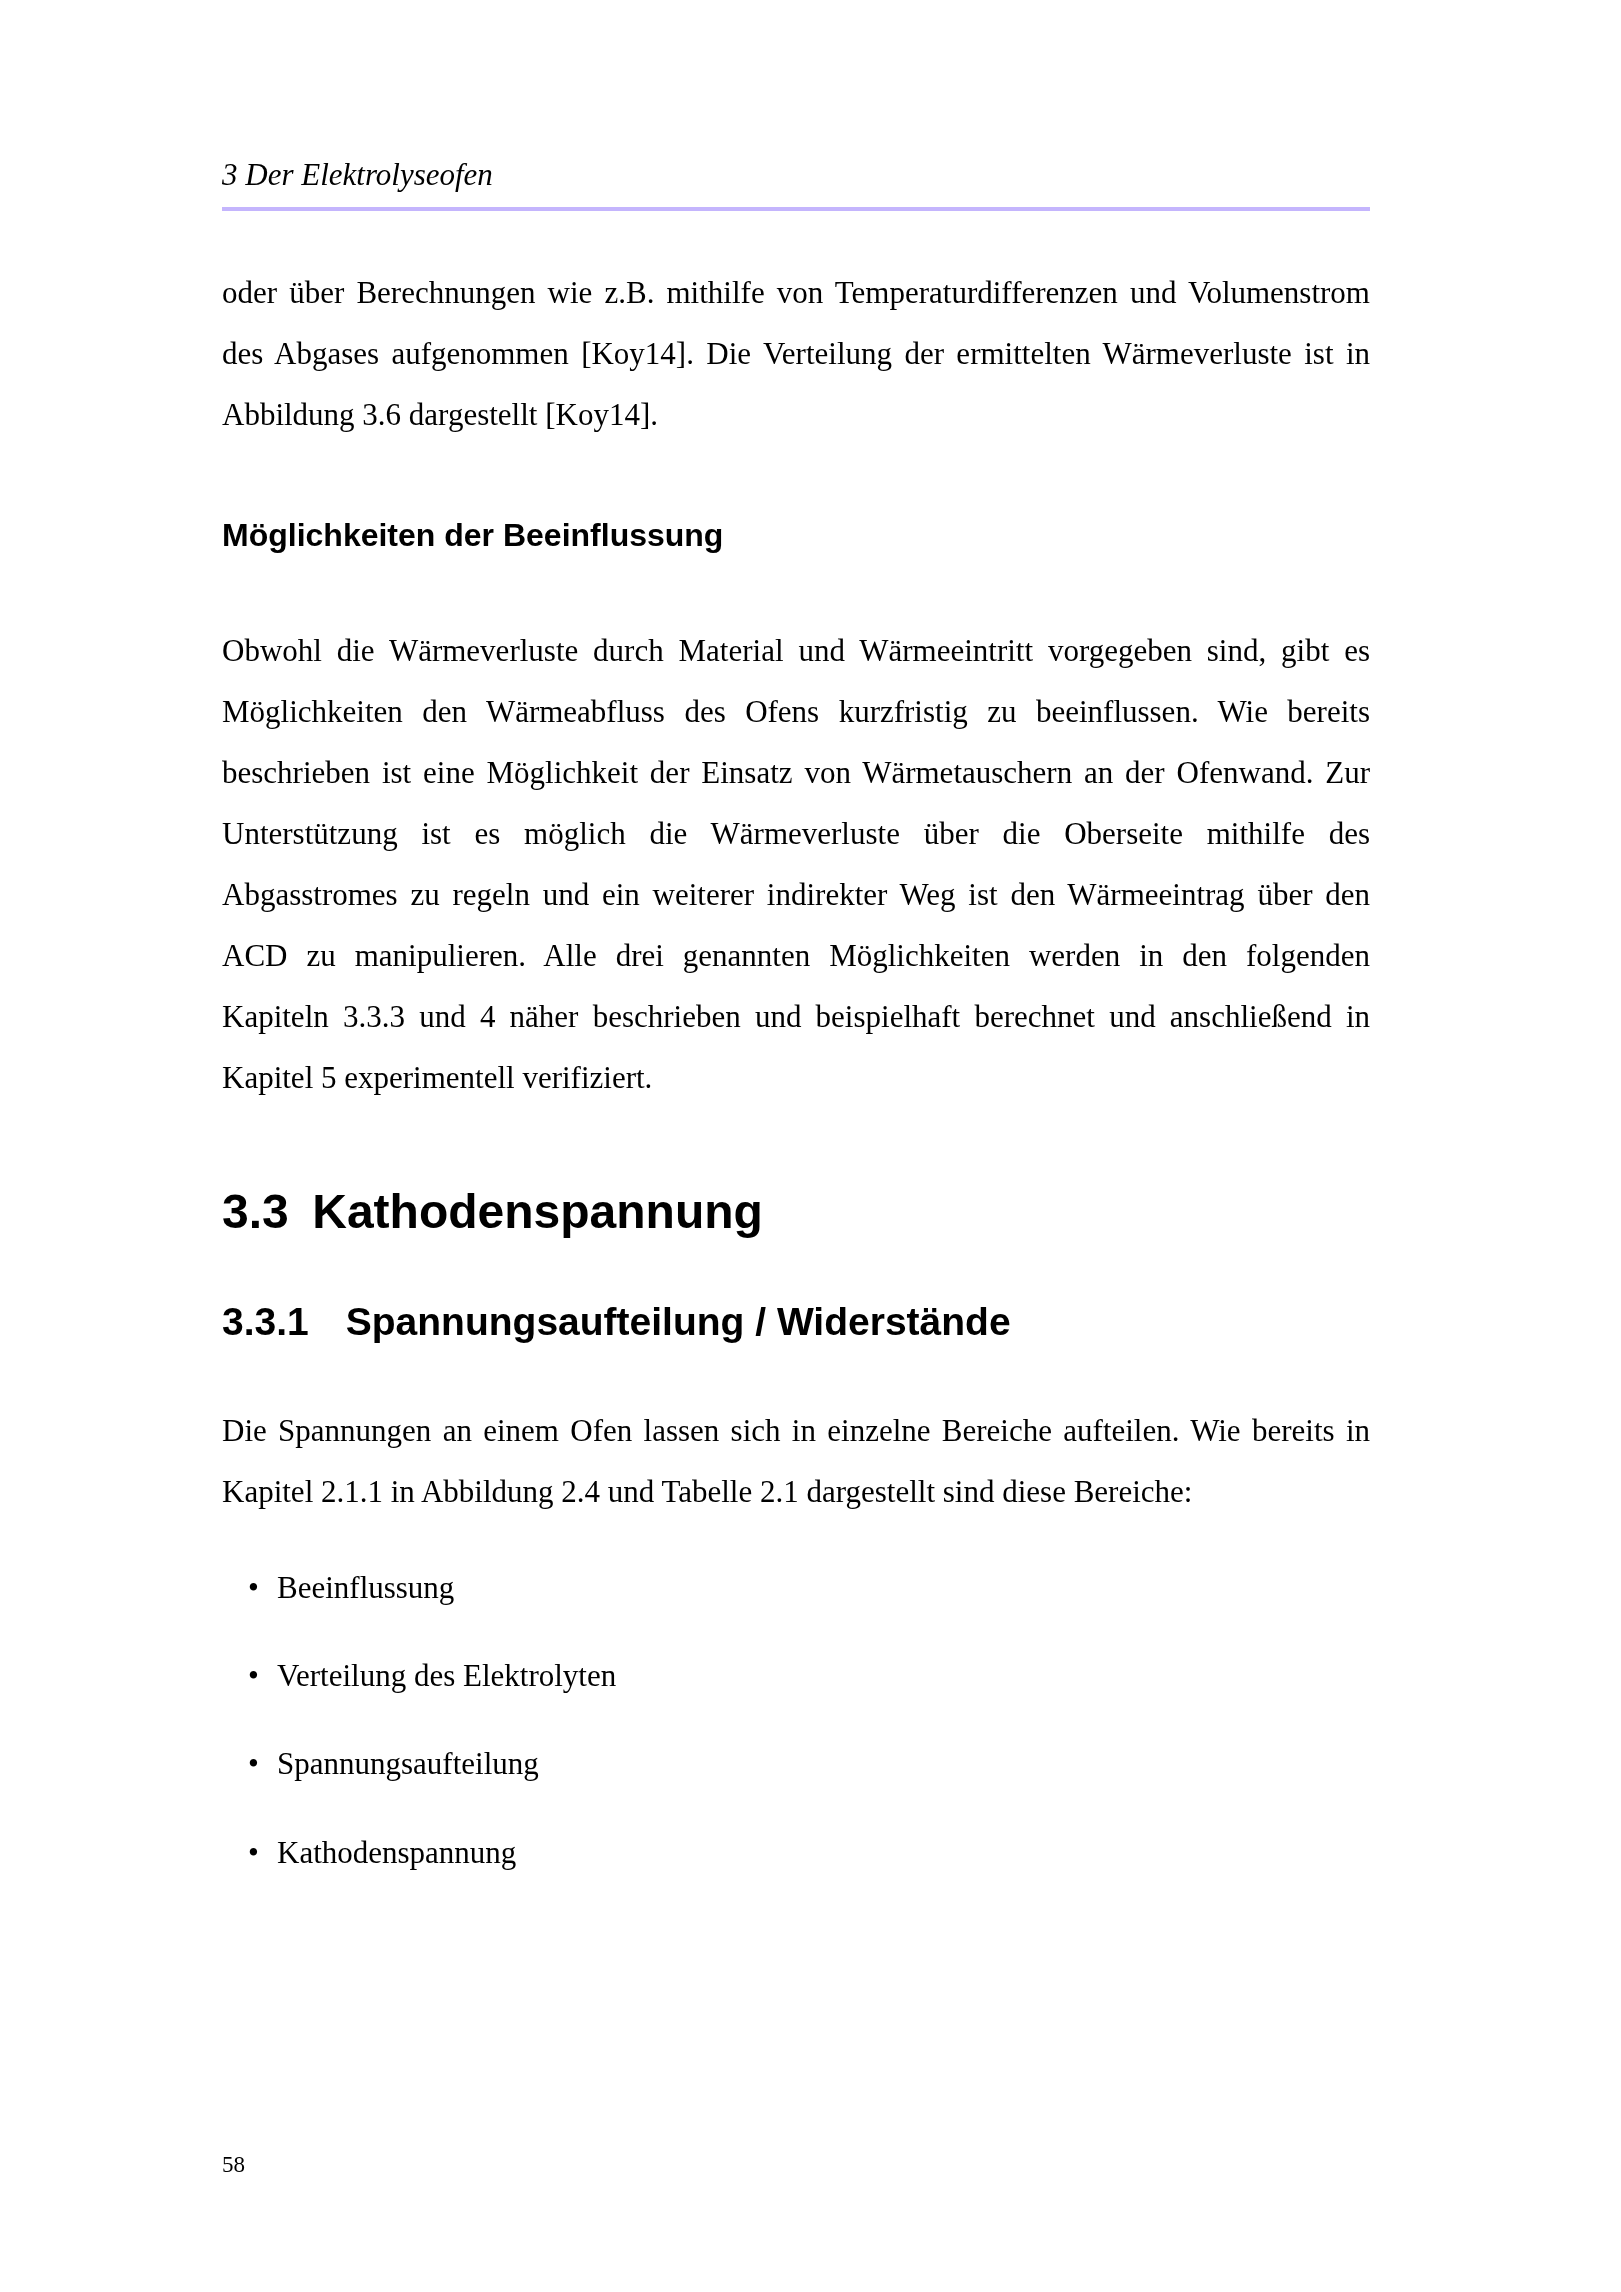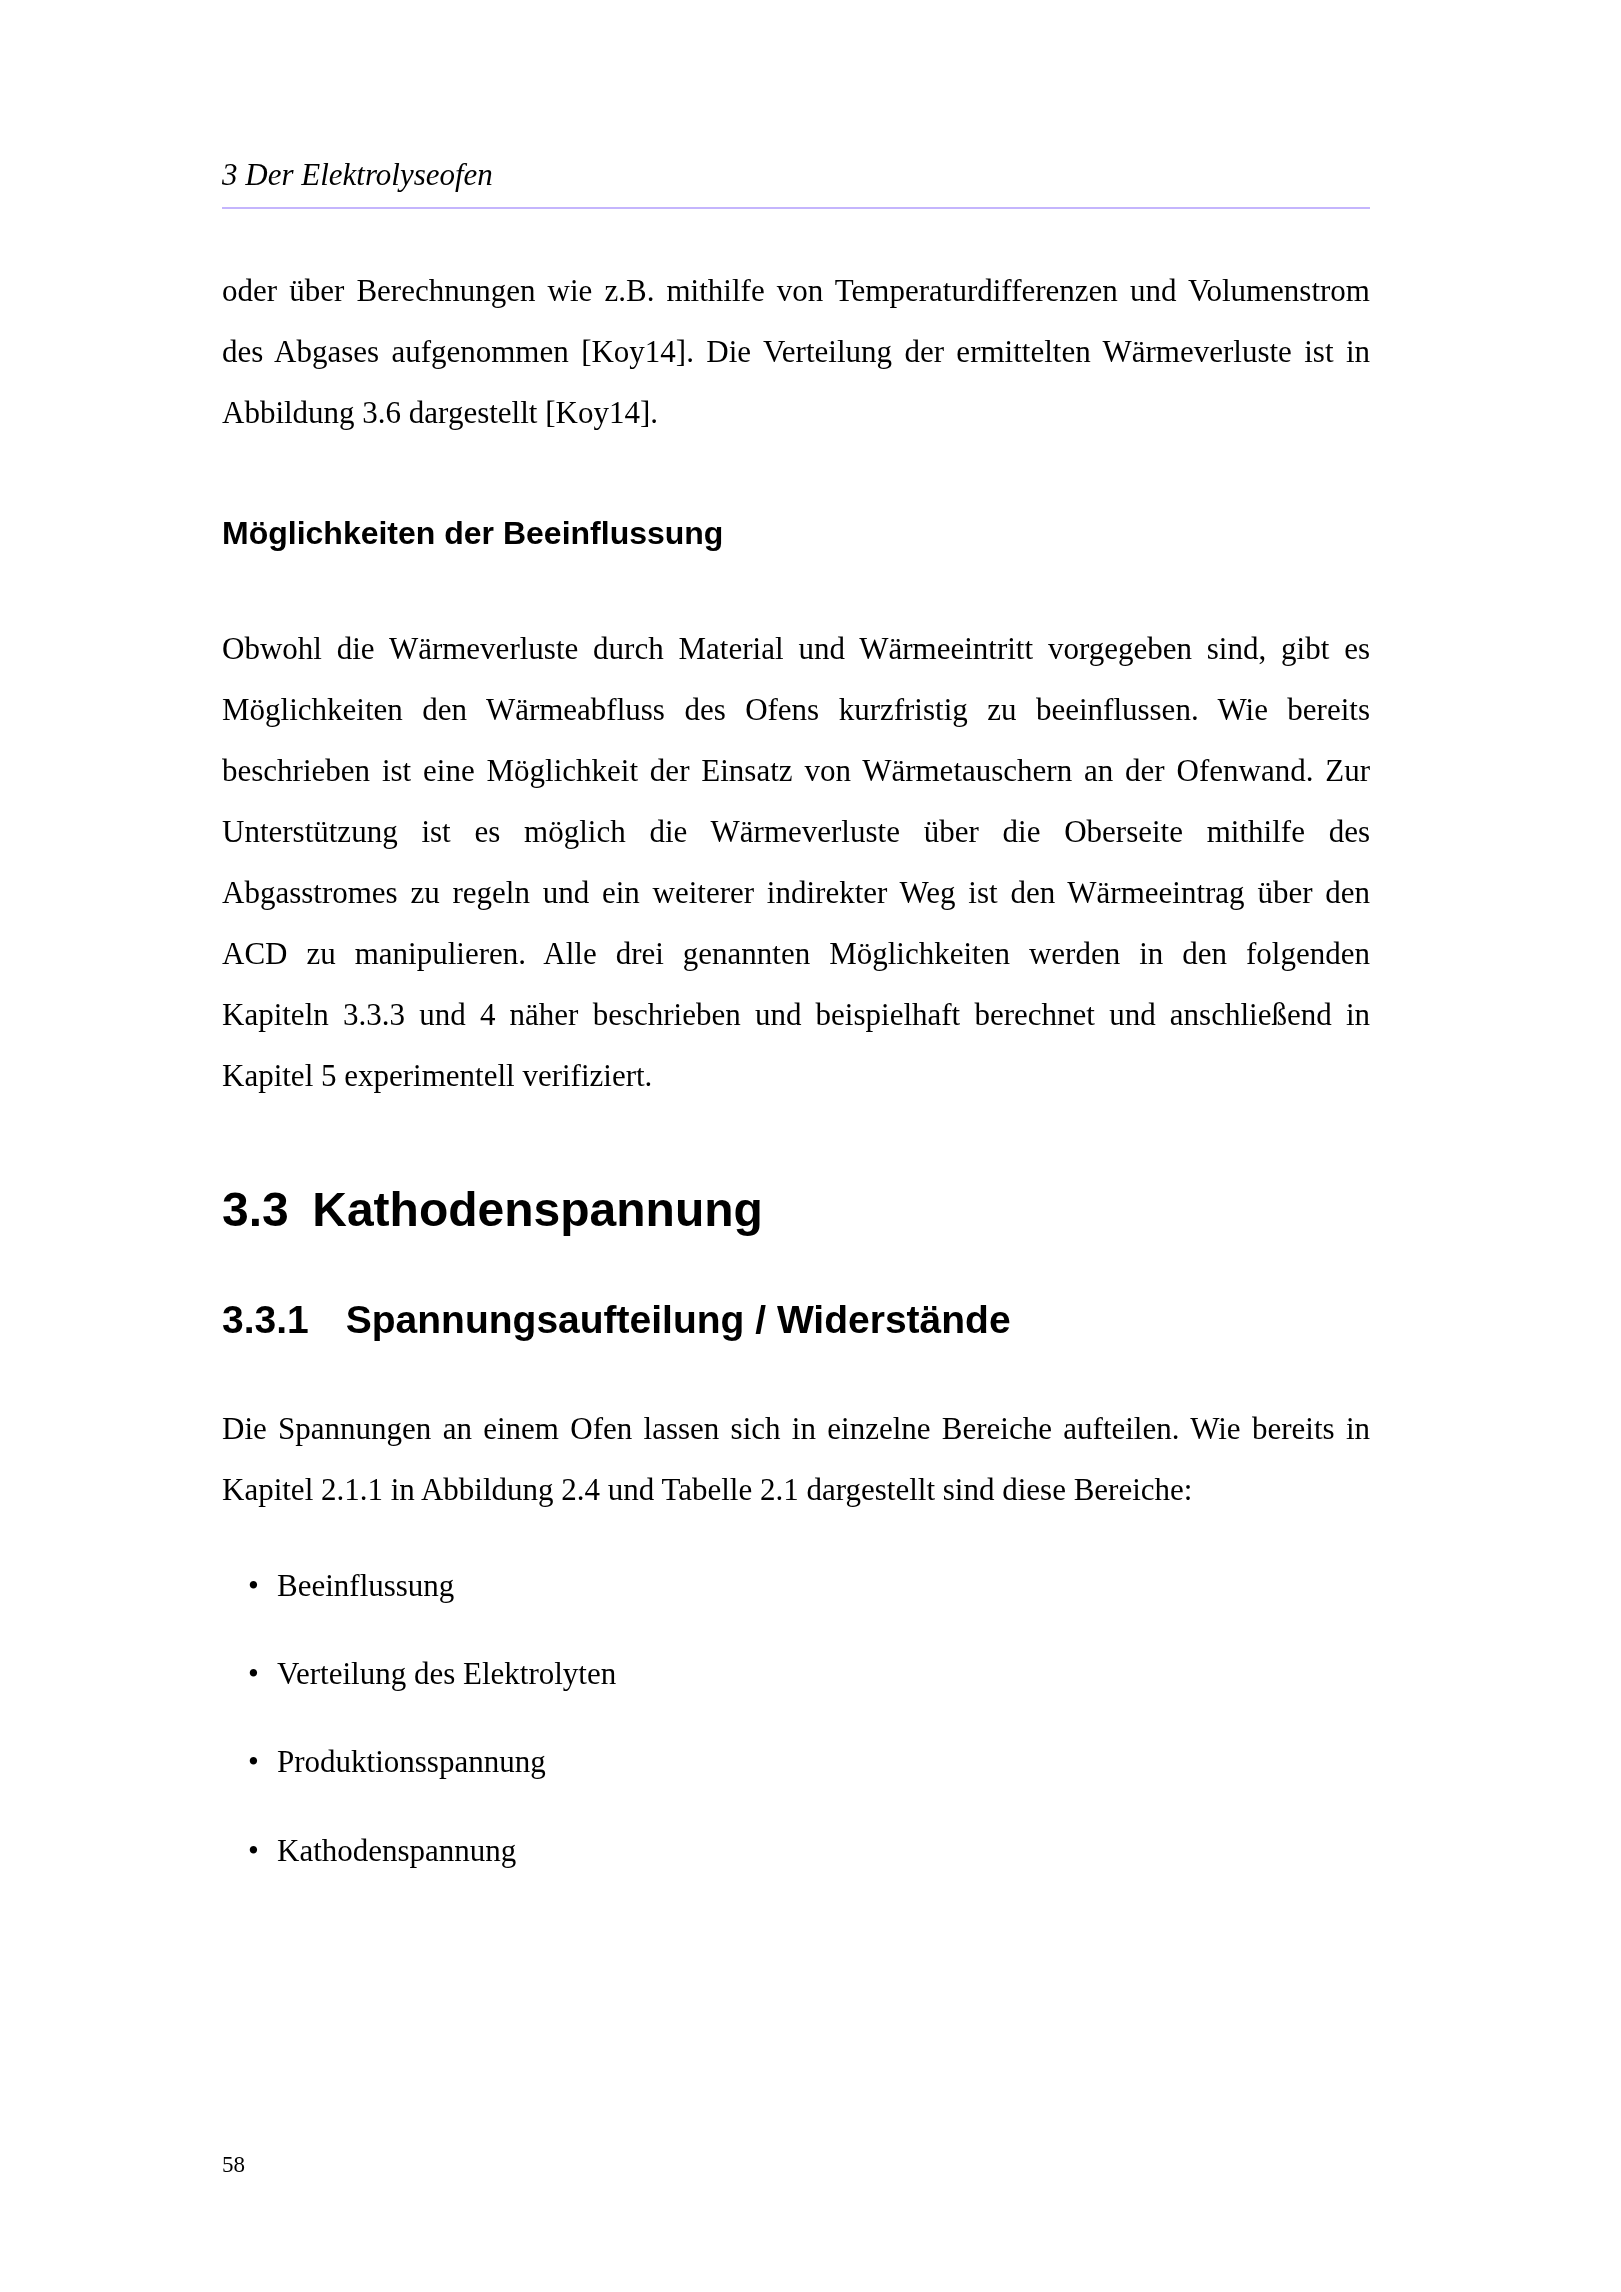--- a/index.html
+++ b/index.html
@@ -16,21 +16,21 @@
     padding: 157px 251px 0 222px;
     font-family: "Liberation Serif", serif;
     font-size: 31px;
     color: #000000;
     overflow: hidden;
   }
   .running-head {
     font-style: italic;
     font-size: 31px;
     padding-bottom: 13.7px;
-    border-bottom: 2px solid #c4b5fd;
+    border-bottom: 4px solid #c4b5fd;
     margin: 0;
   }
   .body-par {
     margin: 0;
     line-height: 61px;
     text-align: justify;
   }
   .par-first {
     margin-top: 51px;
   }
@@ -101,20 +101,20 @@
 
   <div class="subsection-heading">
     <span class="sec-num">3.3.1</span><span>Spannungsaufteilung / Widerstände</span>
   </div>
 
   <p class="body-par">Die Spannungen an einem Ofen lassen sich in einzelne Bereiche aufteilen. Wie bereits in Kapitel 2.1.1 in Abbildung 2.4 und Tabelle 2.1 dargestellt sind diese Bereiche:</p>
 
   <ul class="bullet-list">
     <li>Beeinflussung</li>
     <li>Verteilung des Elektrolyten</li>
-    <li>Produktionsspannung</li>
+    <li>Spannungsaufteilung</li>
     <li>Kathodenspannung</li>
   </ul>
 
   <div class="page-number">58</div>
 
 </div>
 
 
 </body></html>

